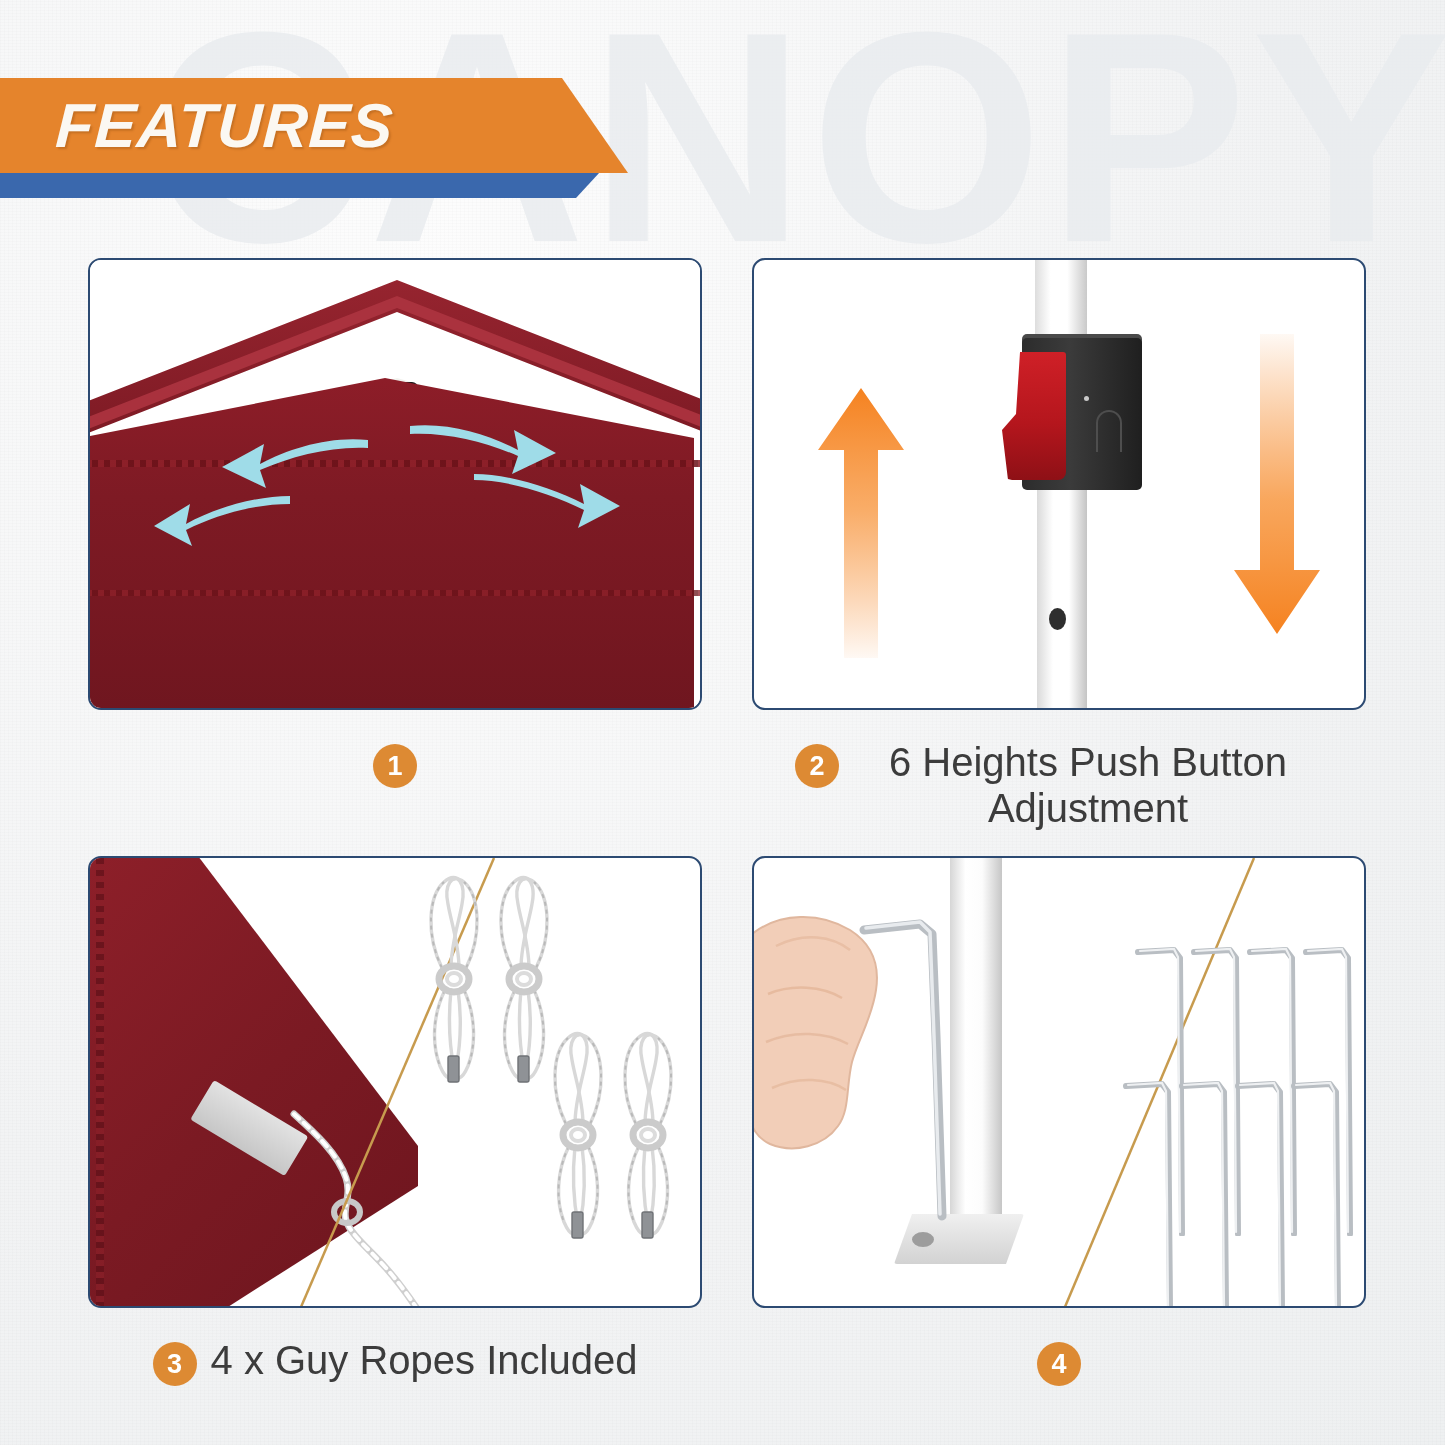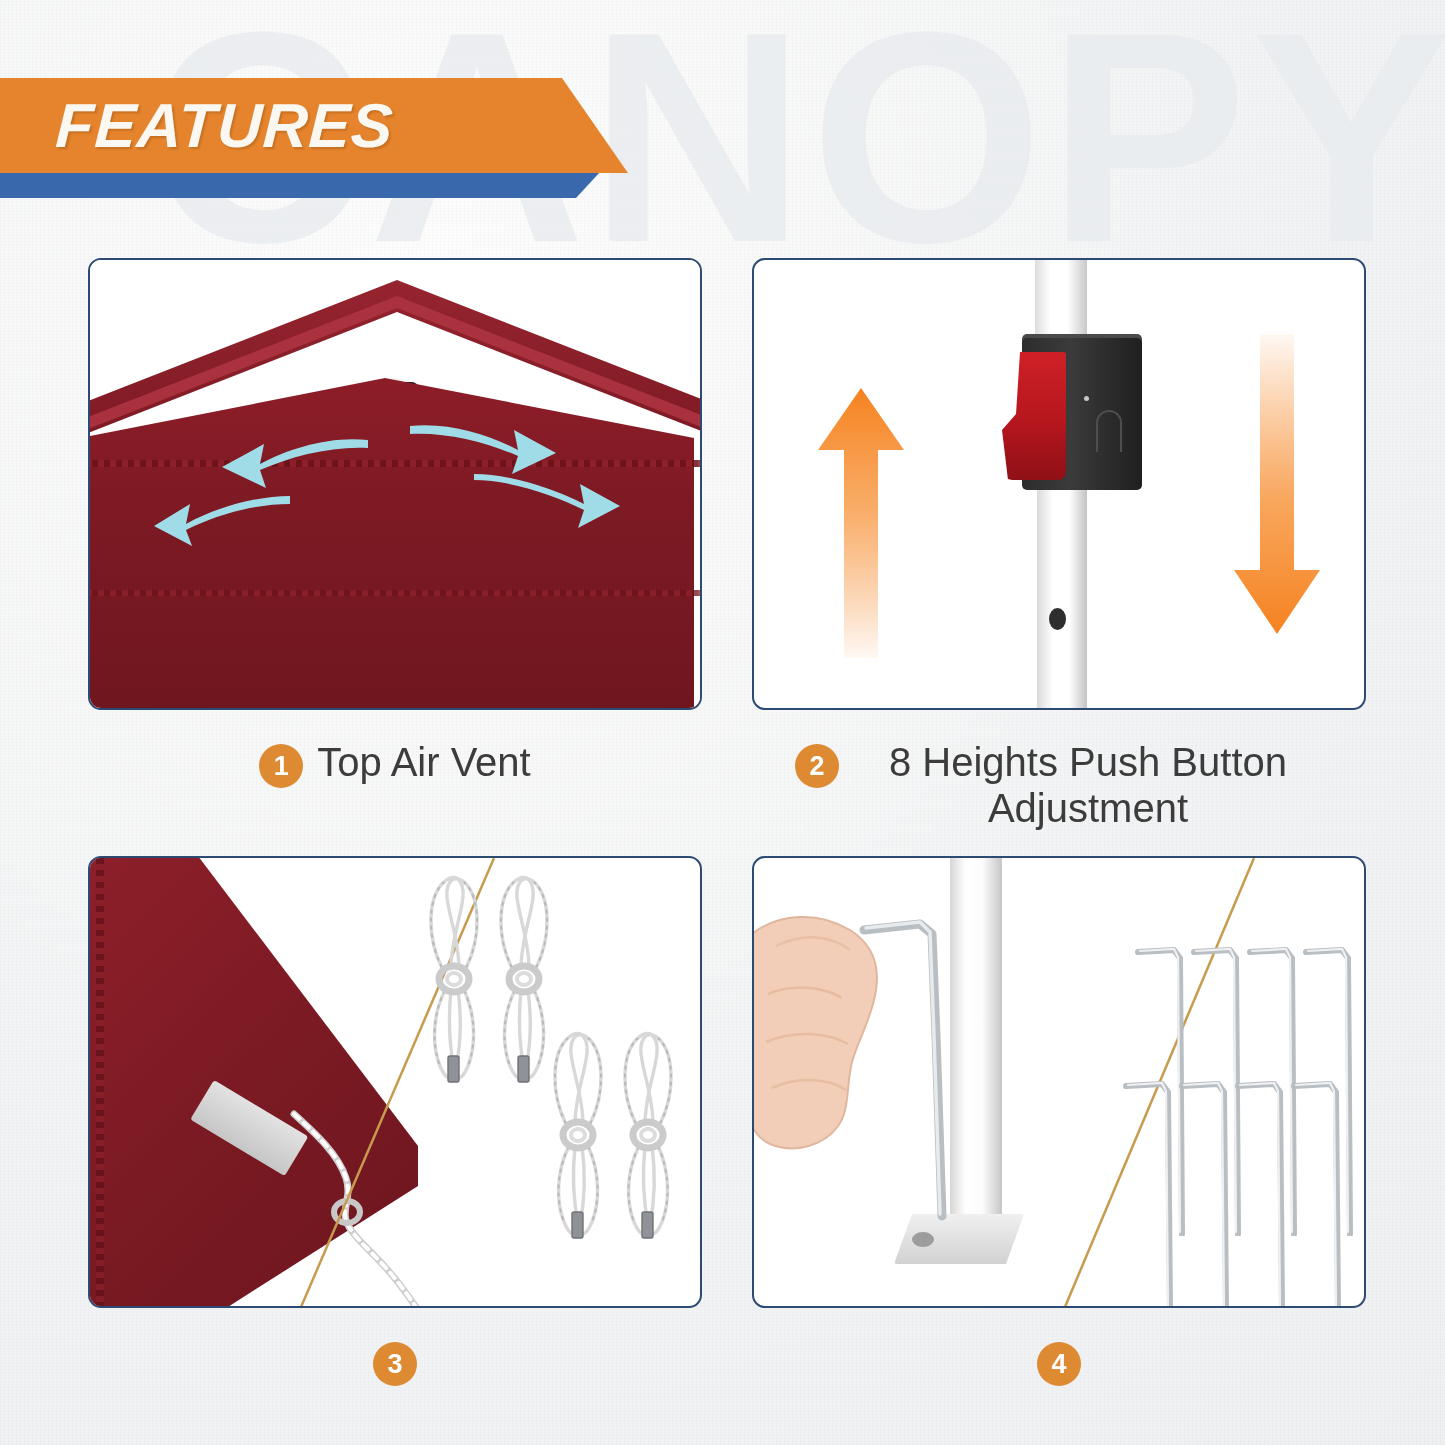--- a/index.html
+++ b/index.html
@@ -282,21 +282,20 @@
         </div>
         <div class="arrow" style="left:382px;top:212px;">
           <svg width="150" height="58" viewBox="0 0 150 58">
             <path d="M2 8 C36 8 80 22 112 38 L106 56 L148 34 L108 12 L112 32 C80 16 38 2 2 2 Z" fill="#9fdce8"></path>
           </svg>
         </div>
       </div>
     </div>
     <div class="caption">
       <div class="badge">1</div>
-      <div class="cap-text">Top Air Vent</div>
     </div>
   </div>
 
   <div class="cell c2">
     <div class="panel">
       <div class="pole-upper"></div>
       <div class="pole-lower"></div>
       <div class="btn-housing-top"></div>
       <div class="btn-housing"></div>
       <div class="btn-slot"></div>
@@ -324,21 +323,21 @@
               <stop offset="55%" stop-color="#f79135" stop-opacity="0.8"></stop>
               <stop offset="100%" stop-color="#f58220" stop-opacity="1"></stop>
             </linearGradient>
           </defs>
           <path d="M45 300 L88 236 L62 236 L62 0 L28 0 L28 236 L2 236 Z" fill="url(#dng)"></path>
         </svg>
       </div>
     </div>
     <div class="caption">
       <div class="badge">2</div>
-      <div class="cap-text two-line">8 Heights Push Button Adjustment</div>
+      <div class="cap-text two-line">6 Heights Push Button Adjustment</div>
     </div>
   </div>
 
   <div class="cell c3">
     <div class="panel">
       <div class="fabric-corner"></div>
       <div class="fabric-hem"></div>
       <div class="web-strap"></div>
 
       <div class="rope" style="left:200px;top:250px;">
@@ -433,20 +432,21 @@
             <path d="M46 120 C58 146 58 176 50 196"></path>
           </g>
           <ellipse cx="36" cy="109" rx="15" ry="13" fill="none" stroke="#cbcbcb" stroke-width="7"></ellipse>
           <ellipse cx="36" cy="109" rx="7" ry="6" fill="none" stroke="#dcdcdc" stroke-width="4"></ellipse>
           <rect x="30" y="186" width="11" height="26" rx="2" fill="#8f9296" stroke="#6f7276" stroke-width="1.4"></rect>
         </svg>
       </div>
     </div>
     <div class="caption">
       <div class="badge">3</div>
+      <div class="cap-text">4 x Guy Ropes Included</div>
     </div>
   </div>
 
   <div class="cell c4">
     <div class="panel">
       <div class="leg-pole4"></div>
       <div class="leg-foot"></div>
       <div class="foot-hole"></div>
 
       <div class="hand">

